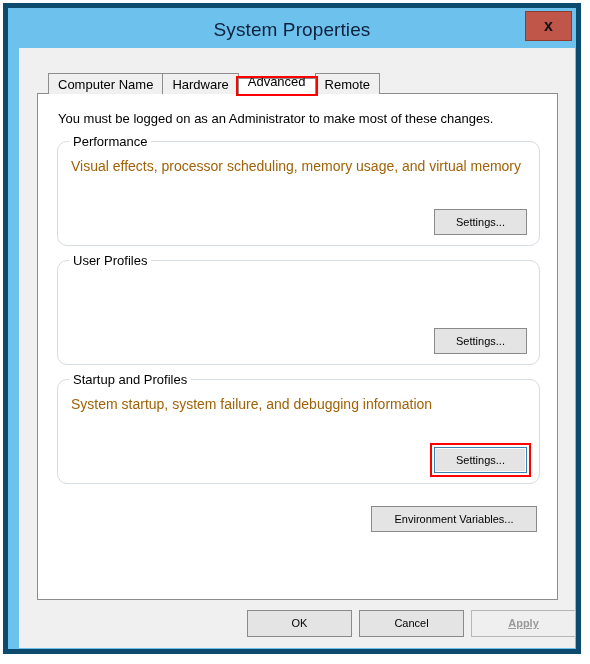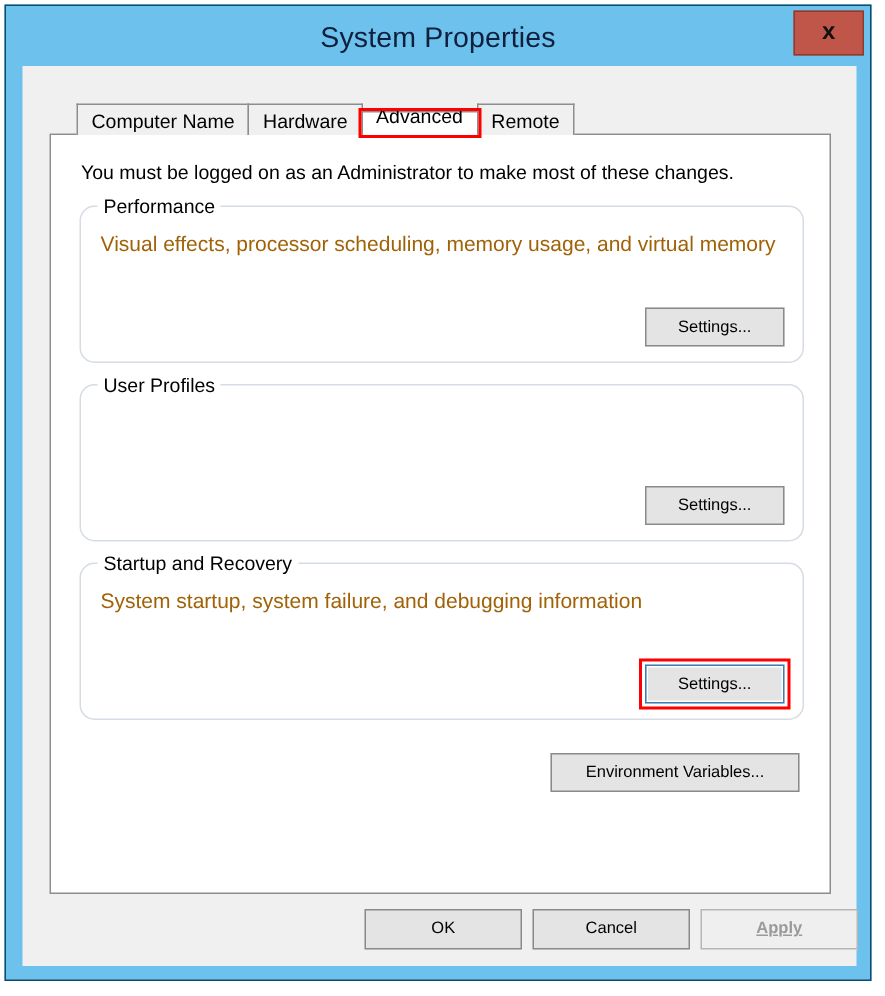--- a/index.html
+++ b/index.html
@@ -15,21 +15,21 @@
   }
 
   
   #window-frame {
     position: absolute;
     left: 3px;
     top: 3px;
     width: 578px;
     height: 651px;
     background: #6cc2ec;
-    border: 1px solid #0c4a6e;
+    border: 5px solid #0c4a6e;
     box-sizing: border-box;
   }
 
   
   #title-bar {
     position: absolute;
     left: 0;
     top: 0;
     width: 100%;
     height: 43px;
@@ -69,21 +69,21 @@
     top: 40px;
     width: 556px;
     height: 600px;
     background: #f0f0f0;
     box-sizing: border-box;
   }
 
   
   #tab-strip {
     position: absolute;
-    left: 36px;
+    left: 29px;
     top: 22px;
     height: 24px;
     display: flex;
     align-items: flex-end;
     z-index: 5;
   }
   .tab {
     position: relative;
     height: 21px;
     padding: 0 9px;
@@ -265,21 +265,21 @@
         <div class="group-desc">Visual effects, processor scheduling, memory usage, and virtual memory</div>
         <div class="btn group-settings-btn">Settings...</div>
       </div>
 
       <div class="group-box" id="group-userprofiles">
         <div class="group-title">User Profiles</div>
         <div class="btn group-settings-btn">Settings...</div>
       </div>
 
       <div class="group-box" id="group-startup">
-        <div class="group-title">Startup and Recovery</div>
+        <div class="group-title">Startup and Profiles</div>
         <div class="group-desc">System startup, system failure, and debugging information</div>
         <div class="btn group-settings-btn focused">Settings...</div>
         <div class="btn-annot"></div>
       </div>
 
       <div class="btn" id="env-vars-button">Environment Variables...</div>
 
     </div>
 
     <div class="btn action-btn" id="cancel-button">Cancel</div>

